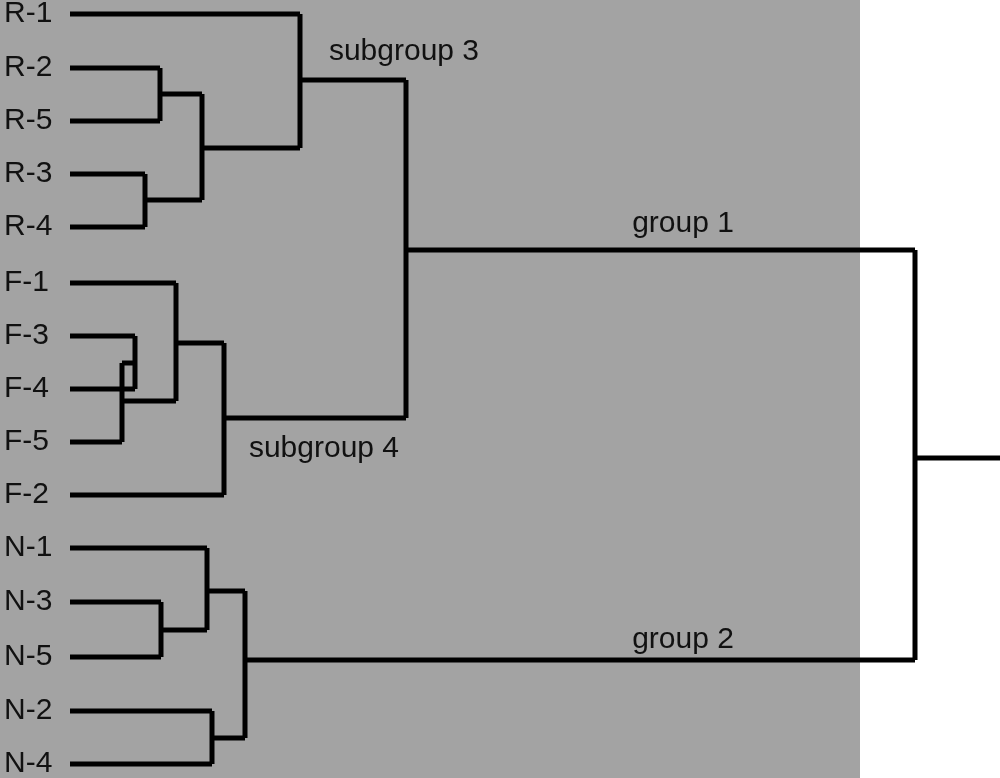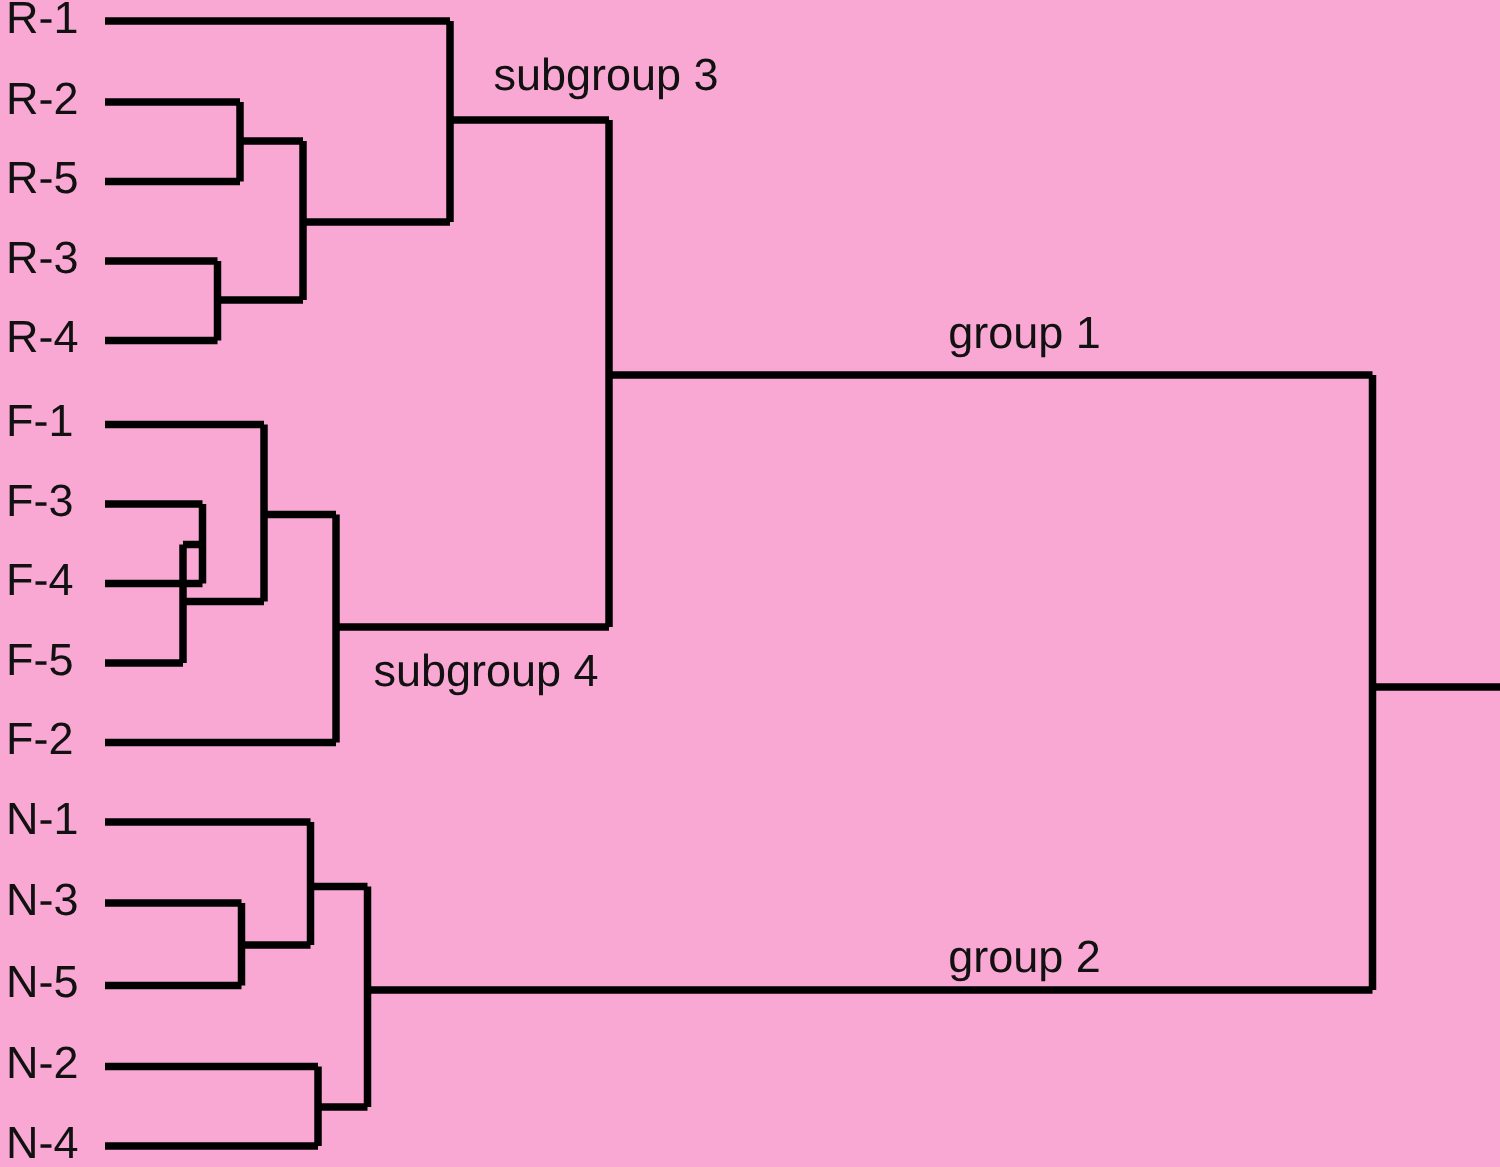--- a/index.html
+++ b/index.html
@@ -8,23 +8,23 @@
     background: #ffffff;
   }
   body {
     width: 1000px;
     height: 778px;
     font-family: "Liberation Sans", sans-serif;
     overflow: hidden;
   }
   #dendrogram-root {
     position: relative;
-    width: 1000px;
+    width: 860px;
     height: 778px;
-    background: #f9a8d4;
+    background: #a3a3a3;
   }
   svg#tree-svg {
     position: absolute;
     top: 0;
     left: 0;
     width: 1000px;
     height: 778px;
     display: block;
   }
   .leaf-label {

